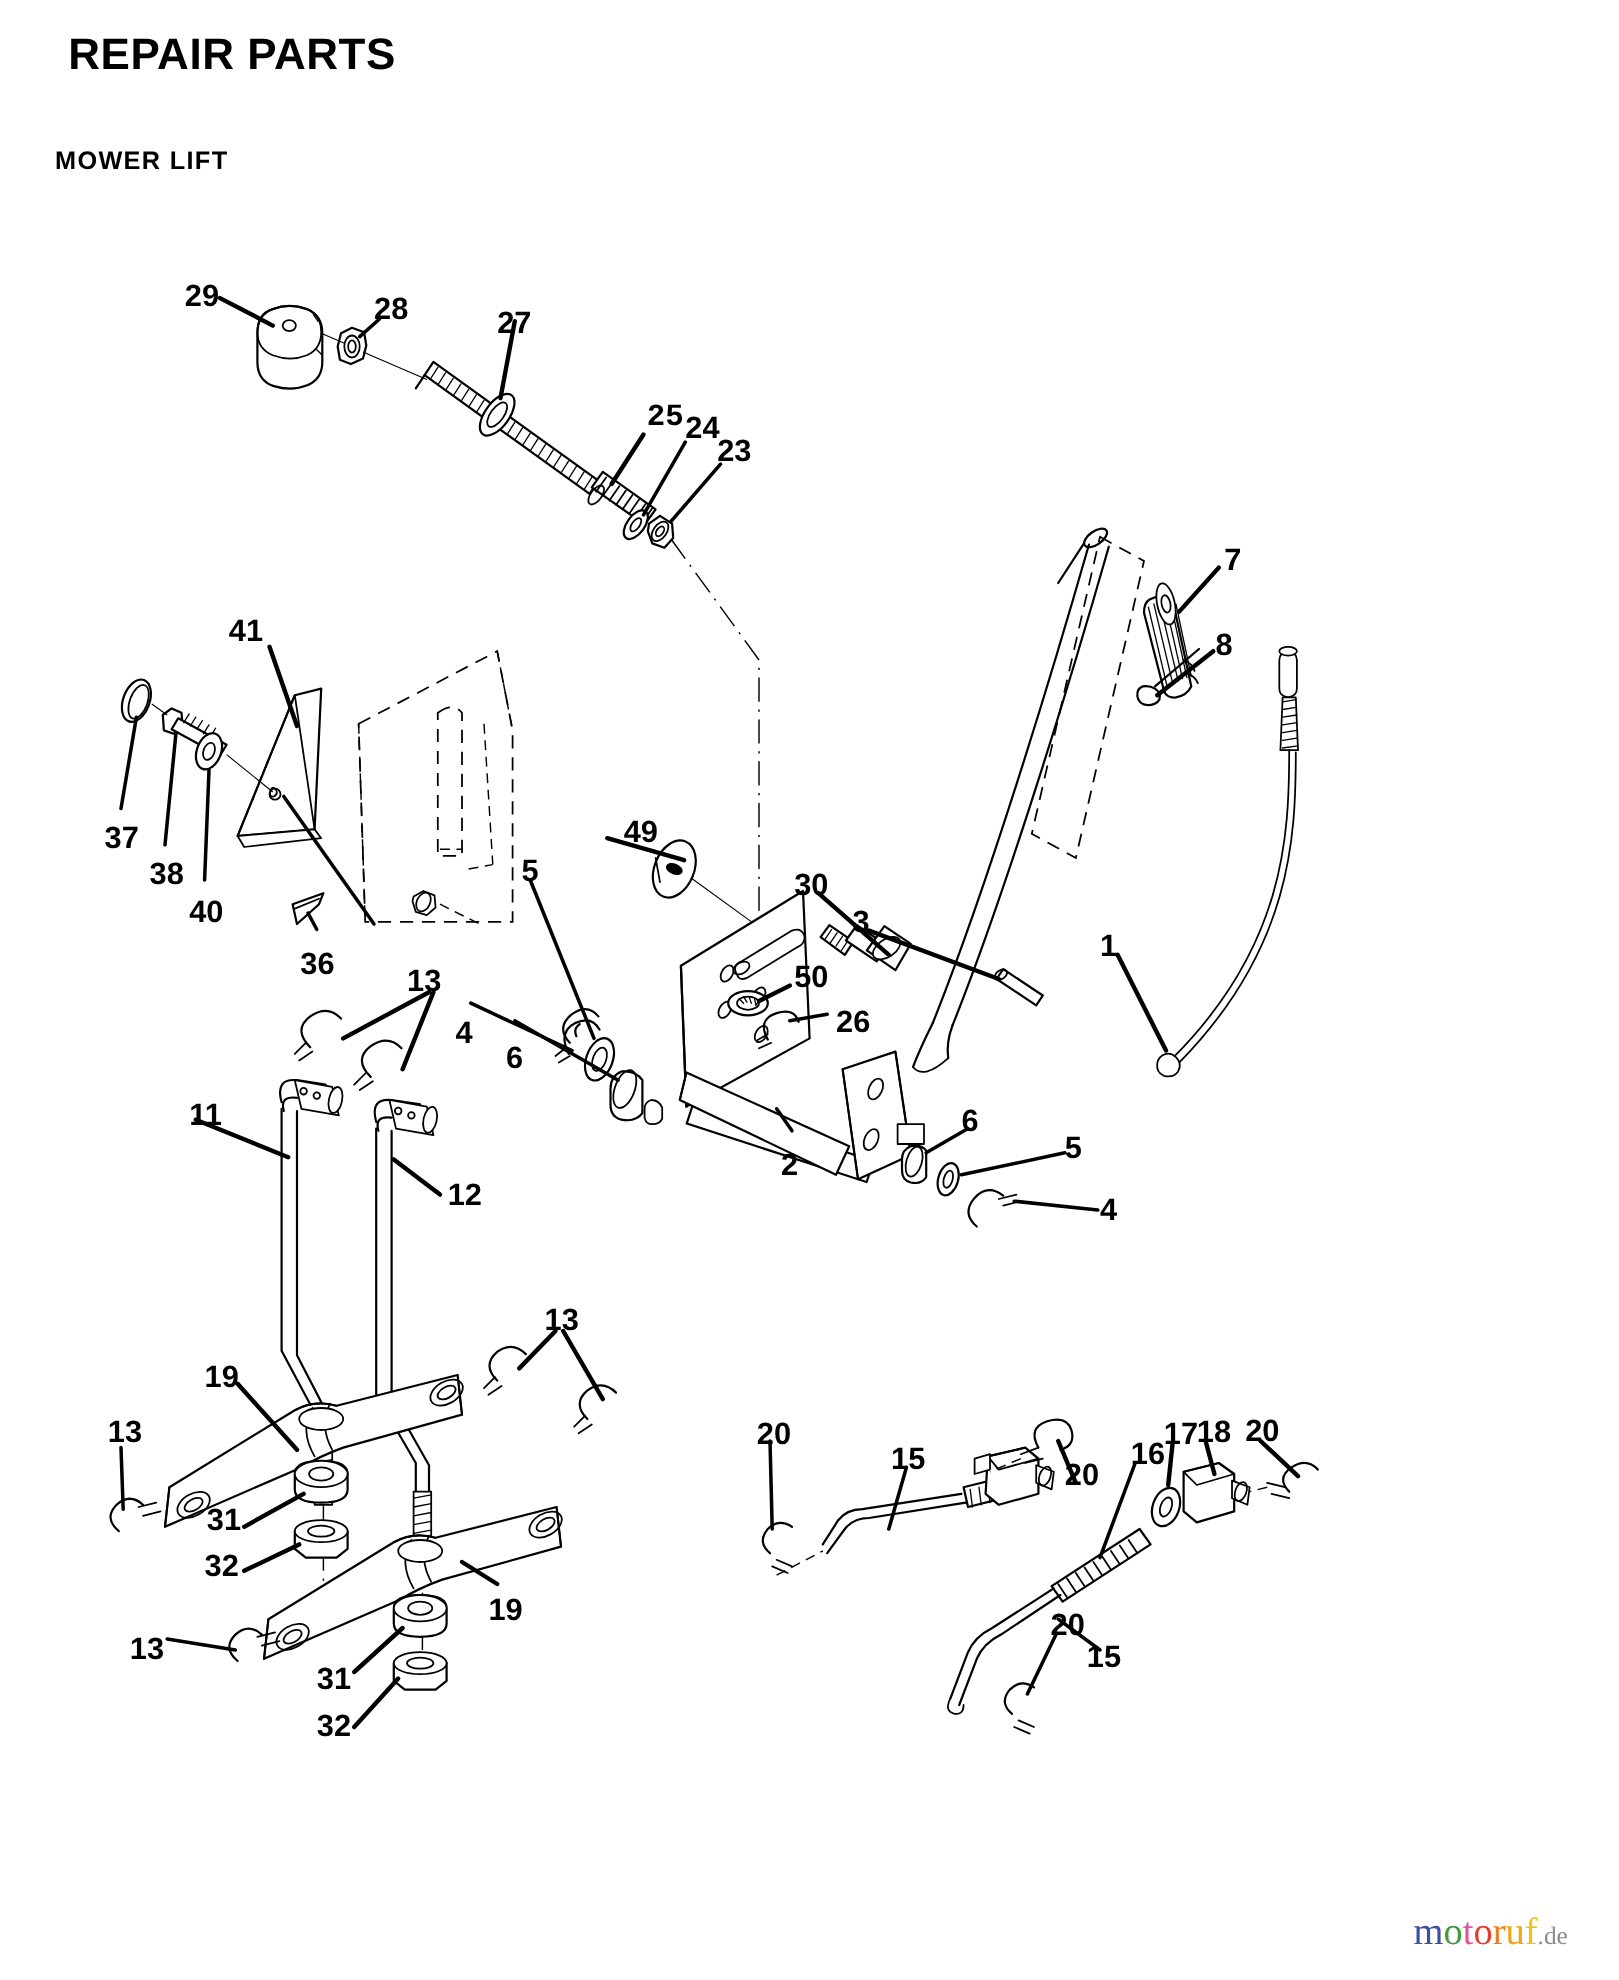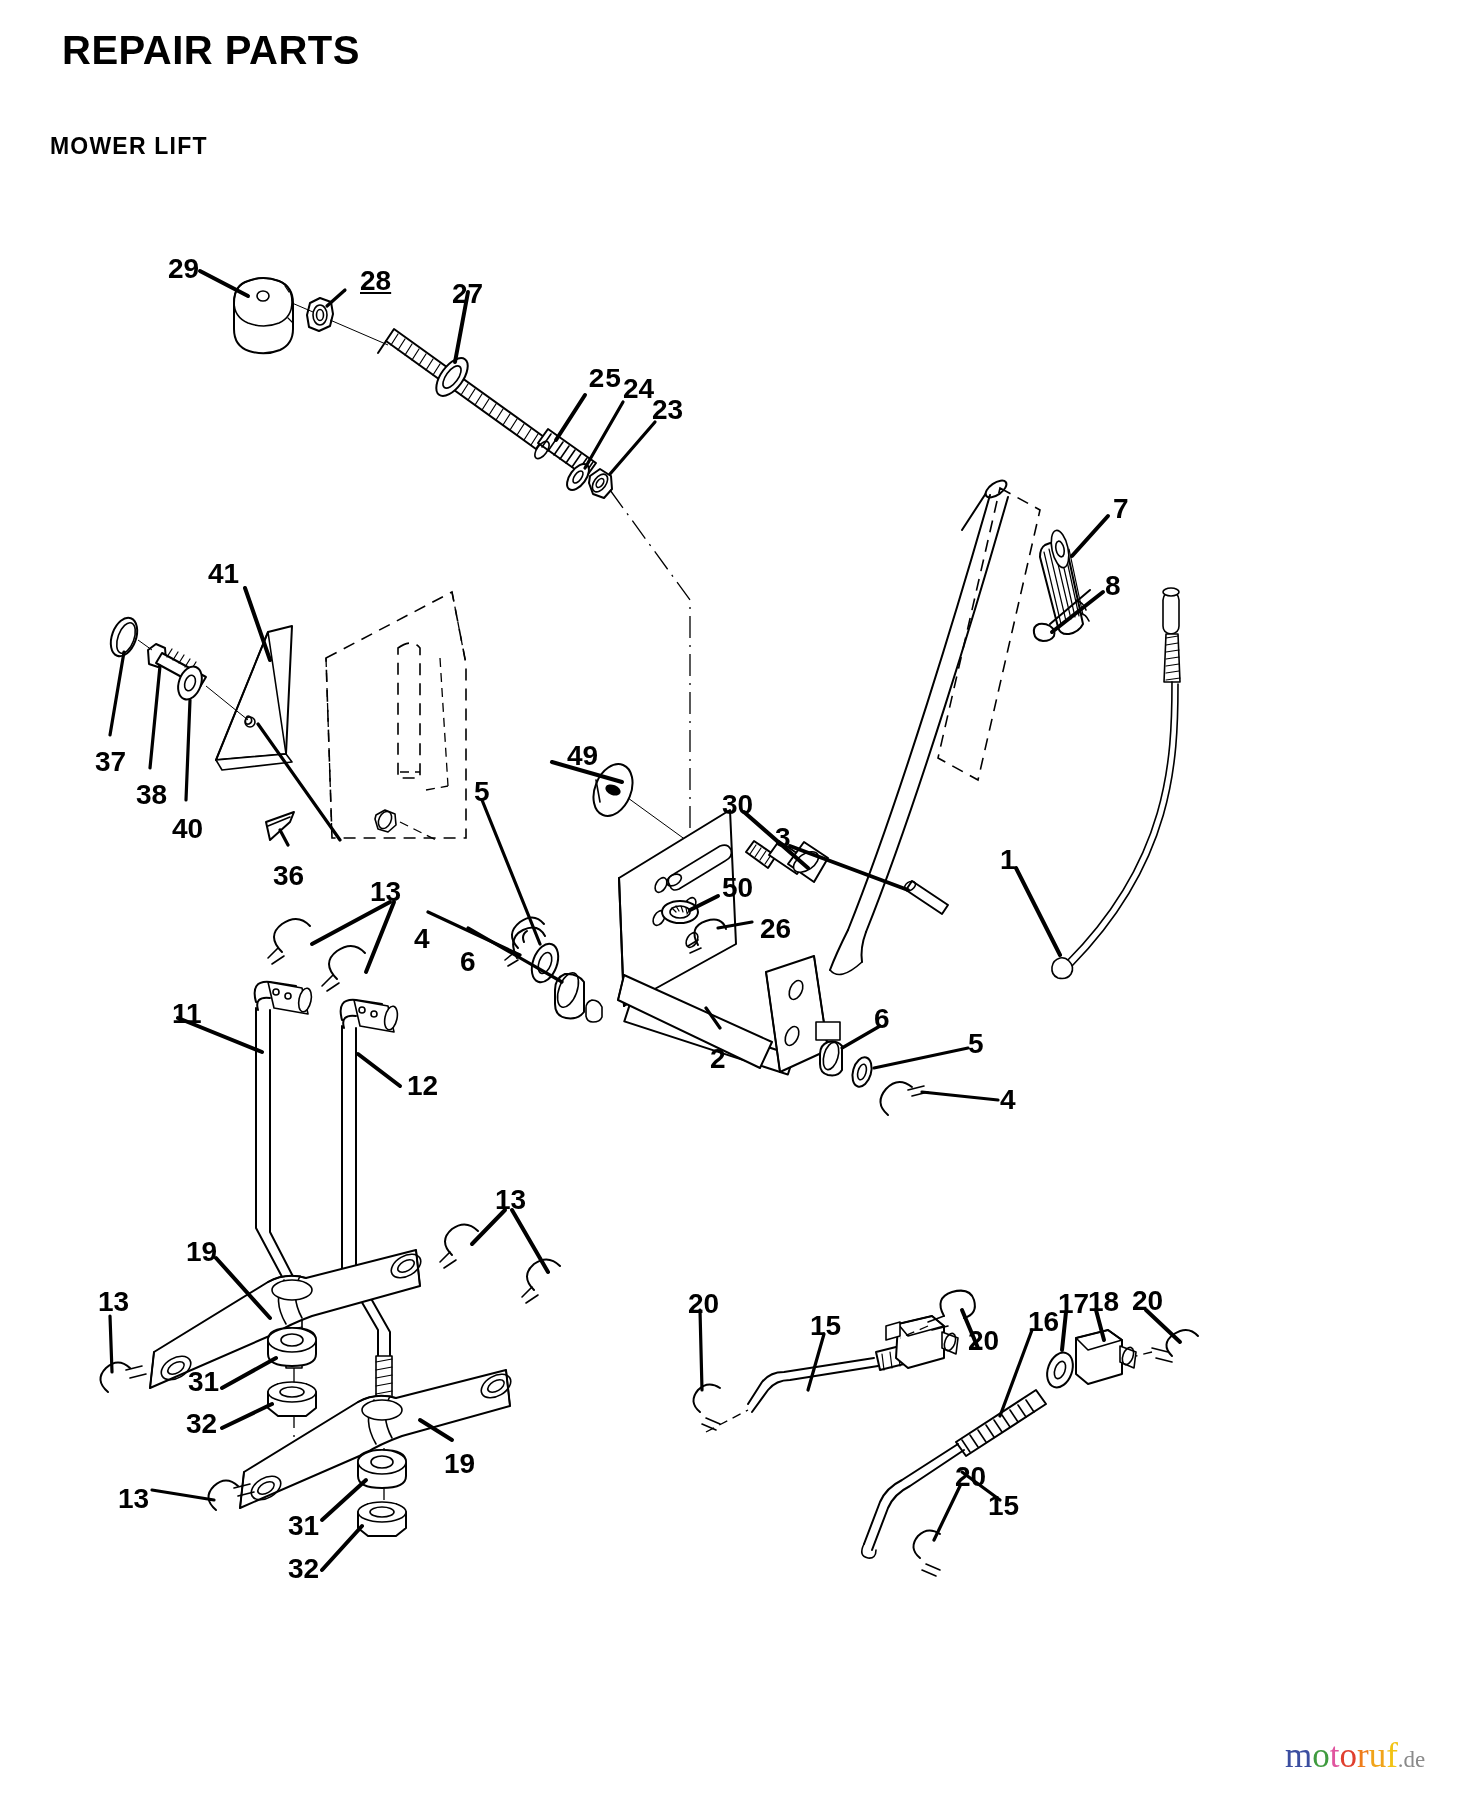--- a/index.html
+++ b/index.html
@@ -522,21 +522,21 @@
   <g>
     <path class="ln" d="M920,1558 q-12,-10 -2,-22 q10,-10 22,-2"></path>
     <path class="ln1" d="M922,1570 L936,1576 M926,1564 L940,1570"></path>
   </g>
   <line class="lead3" x1="960" y1="1486" x2="934" y2="1540"></line>
 </svg>
 </div>
 
 <div id="callout-layer">
     <div class="callout" style="left: 168px; top: 255px;">29</div>
-    <div class="callout" style="left: 360px; top: 267px; text-decoration: underline;">28</div>
+    <div class="callout" style="left: 340px; top: 267px;">28</div>
     <div class="callout" style="left: 452px; top: 280px;">27</div>
     <div class="callout" style="left: 588px; top: 366px; font-family: Liberation Mono, monospace;">25</div>
     <div class="callout" style="left: 623px; top: 375px;">24</div>
     <div class="callout" style="left: 652px; top: 396px;">23</div>
     <div class="callout" style="left: 1113px; top: 495px;">7</div>
     <div class="callout" style="left: 1105px; top: 572px;">8</div>
     <div class="callout" style="left: 208px; top: 560px;">41</div>
     <div class="callout" style="left: 95px; top: 748px;">37</div>
     <div class="callout" style="left: 136px; top: 781px; text-align: right;">38</div>
     <div class="callout" style="left: 172px; top: 815px;">40</div>

